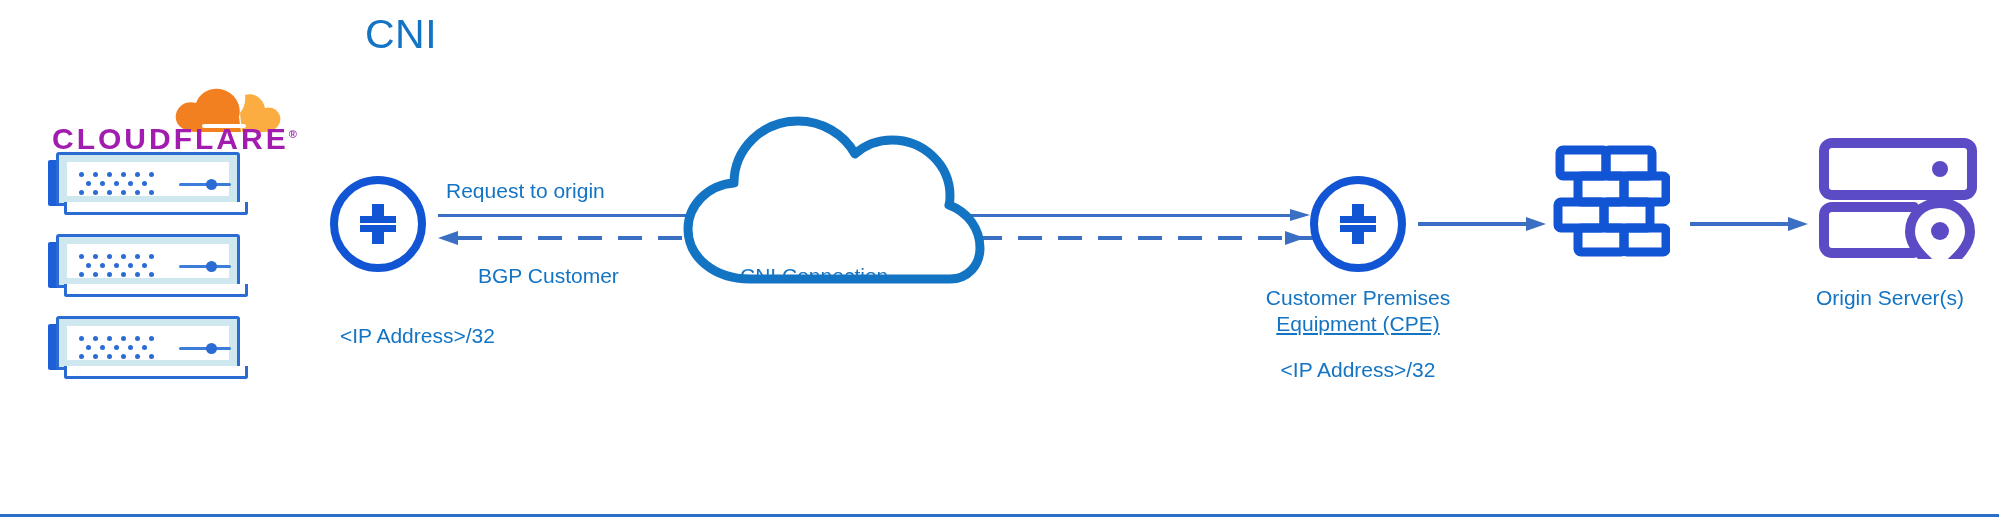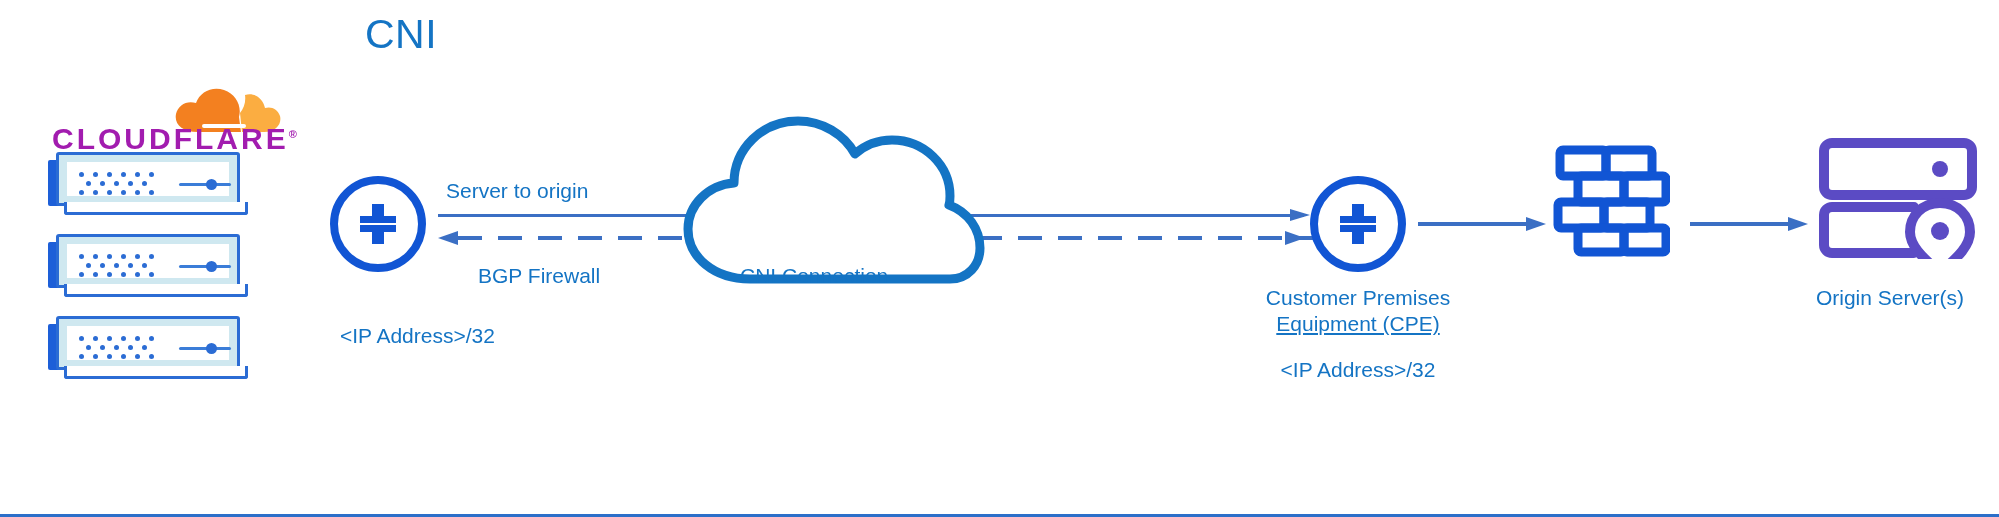--- a/index.html
+++ b/index.html
@@ -283,37 +283,37 @@
       </g>
       <g>
         <path d="M26 76 L44 58 L44 70 L51 70 L51 51 L32 51 L32 58 L44 58 Z"></path>
       </g>
       <g>
         <path d="M74 76 L56 58 L56 70 L49 70 L49 51 L68 51 L68 58 L56 58 Z"></path>
       </g>
     </g>
   </svg>
 
-  <div class="abs lbl" style="left:446px; top:178px;">Server to origin</div>
+  <div class="abs lbl" style="left:446px; top:178px;">Request to origin</div>
 
   <div class="abs solidline" style="left:438px; top:214px; width:866px;"></div>
   <svg class="abs" style="left:1290px; top:205px;" width="24" height="20" viewBox="0 0 24 20">
     <path d="M0 4 L20 10 L0 16 Z" fill="#3B6FC4"></path>
   </svg>
 
   <svg class="abs" style="left:438px; top:228px;" width="876px" height="20" viewBox="0 0 876 20" preserveAspectRatio="none">
     <line x1="20" y1="10" x2="876" y2="10" stroke="#3B6FC4" stroke-width="4" stroke-dasharray="24 16"></line>
     <path d="M20 3 L0 10 L20 17 Z" fill="#3B6FC4"></path>
   </svg>
 
   <svg class="abs" style="left:1285px; top:228px;" width="26" height="20" viewBox="0 0 26 20">
     <path d="M0 3 L20 10 L0 17 Z" fill="#3B6FC4"></path>
   </svg>
 
-  <div class="abs lbl" style="left:478px; top:263px;">BGP Firewall</div>
+  <div class="abs lbl" style="left:478px; top:263px;">BGP Customer</div>
 
   <div class="abs lbl" style="left:340px; top:323px;">&lt;IP Address&gt;/32</div>
 
   <svg class="abs" style="left:672px; top:95px;" width="320" height="200" viewBox="0 0 320 200">
     <path d="M78 184
              C42 184 16 162 16 134
              C16 110 36 90 62 88
              C62 54 90 26 126 26
              C150 26 172 39 183 59
              C193 50 206 45 220 45

